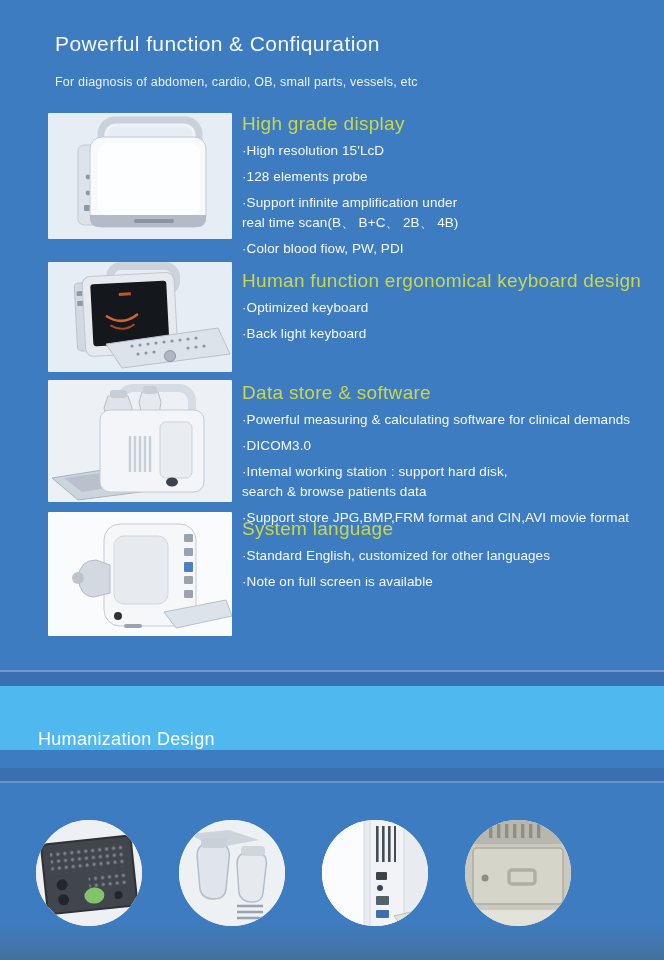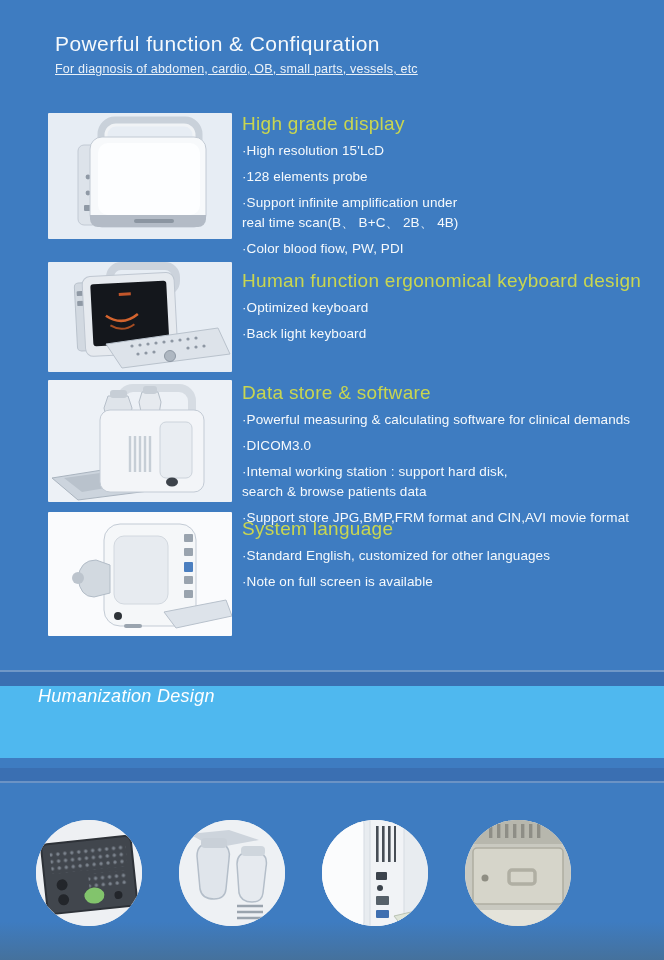--- a/index.html
+++ b/index.html
@@ -11,39 +11,39 @@
   }
   *{margin:0;padding:0;box-sizing:border-box;}
   body{background:#2a3b4d;font-family:"Liberation Sans",sans-serif;}
   .page{
     position:relative;width:664px;height:960px;overflow:hidden;
     background:linear-gradient(var(--page-blue) 0%,var(--page-blue) 96%,#45719c 100%);
     padding-left:37px;
   }
   .header{position:absolute;top:32px;left:55px;}
   .page-title{color:var(--text-white);font-size:21px;font-weight:500;letter-spacing:.4px;}
-  .page-subtitle{color:#eaf1f8;font-size:12.5px;margin-top:6px;letter-spacing:.2px;text-decoration:underline;}
+  .page-subtitle{color:#eaf1f8;font-size:12.5px;margin-top:19px;letter-spacing:.2px;}
 
   .feature-row{position:absolute;left:48px;display:flex;align-items:flex-start;}
   .row-1{top:113px;} .row-2{top:262px;} .row-3{top:380px;} .row-4{top:512px;}
   .tile{width:184px;flex:none;border-radius:1px;overflow:hidden;}
   .tile-1{height:126px;background:#e7edf4;}
   .tile-2{height:110px;background:#e7edf4;}
   .tile-3{height:122px;background:#edf1f6;}
   .tile-4{height:124px;background:#fafbfd;}
   .tile svg{display:block;width:100%;height:100%;}
 
   .text-col{margin-left:10px;width:424px;}
   .pt0{padding-top:0;} .pt8{padding-top:8px;} .pt2{padding-top:2px;} .pt6{padding-top:6px;}
   .section-heading{color:var(--heading-yellow);font-size:19px;font-weight:500;letter-spacing:.3px;}
   .bullet{color:var(--text-white);font-size:13.5px;line-height:1.48;margin-top:6px;white-space:pre-line;letter-spacing:.1px;}
   .bullets{margin-top:6px;}
 
   .divider-top{position:absolute;top:670px;left:0;width:100%;height:16px;background:var(--divider-blue);box-shadow:inset 0 2px 0 rgba(255,255,255,.28);}
-  .band{position:absolute;top:686px;left:0;width:100%;height:72px;background:var(--band-blue);display:flex;align-items:flex-start;font-style:italic;}
+  .band{position:absolute;top:686px;left:0;width:100%;height:64px;background:var(--band-blue);display:flex;align-items:flex-end;}
   .band-title{color:#ffffff;font-size:18px;font-weight:500;margin-left:38px;letter-spacing:.3px;}
   .divider-bottom{position:absolute;top:768px;left:0;width:100%;height:15px;background:var(--divider-blue);box-shadow:inset 0 -2px 0 rgba(255,255,255,.25);}
 
   .gallery{position:absolute;top:820px;left:36px;display:flex;gap:37px;}
   .circle{width:106px;height:106px;border-radius:50%;overflow:hidden;background:#f2f4f6;flex:none;}
   .circle svg{display:block;width:100%;height:100%;}
 </style>
 </head>
 <body>
 

